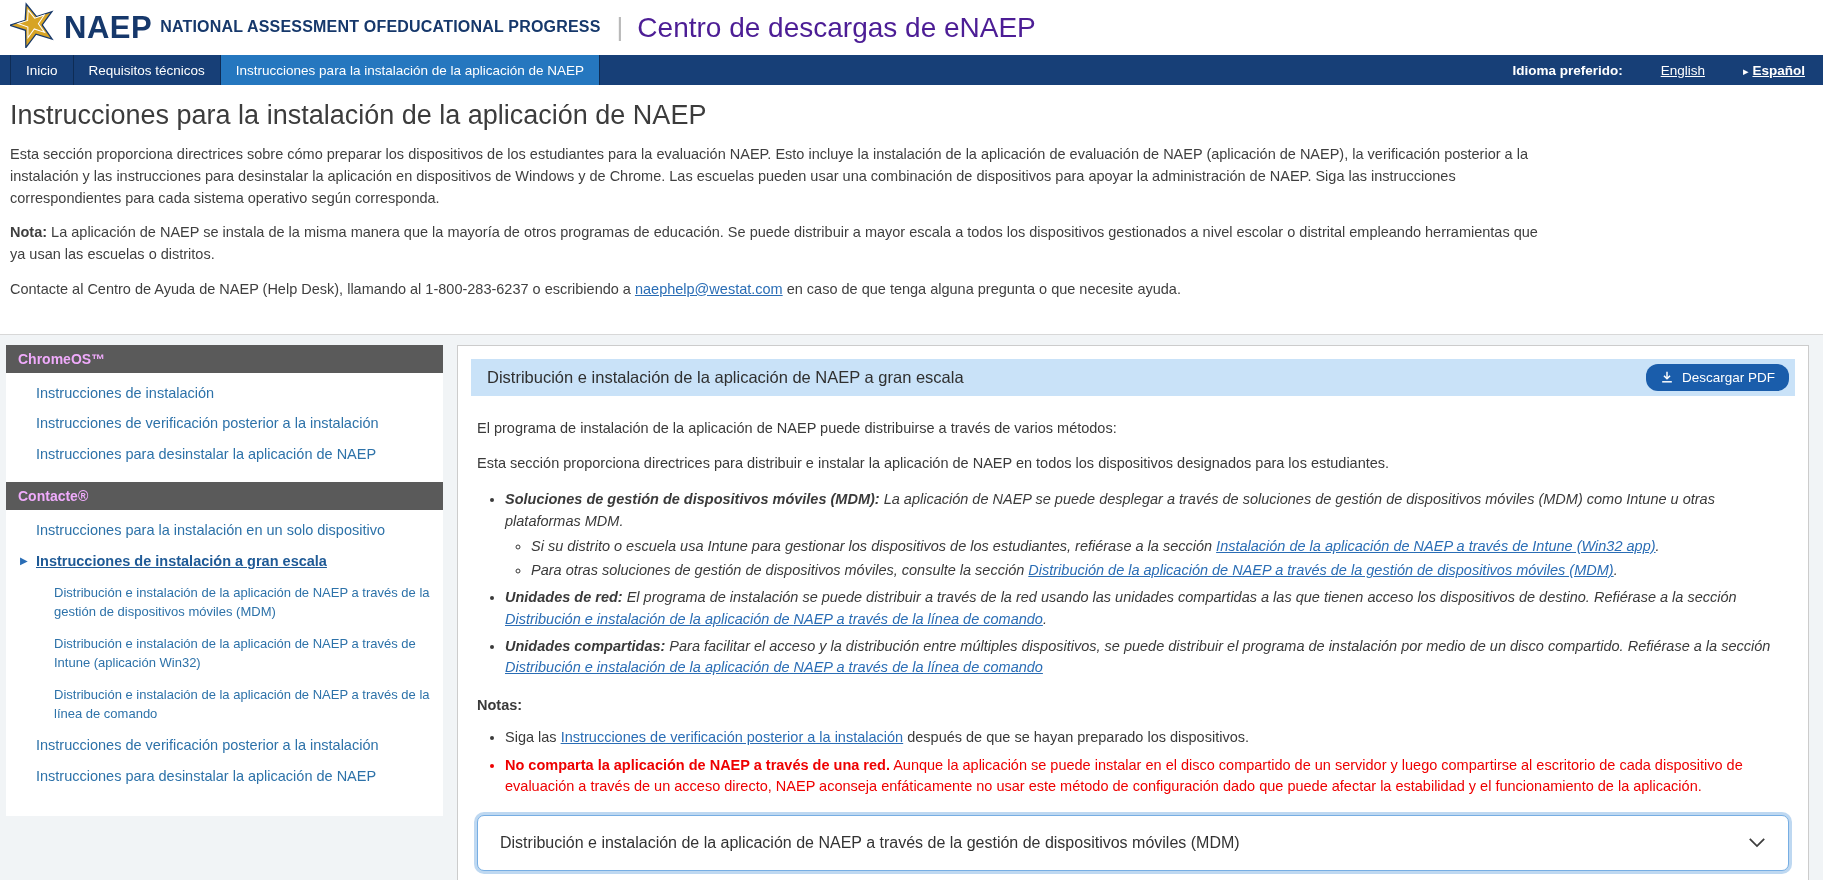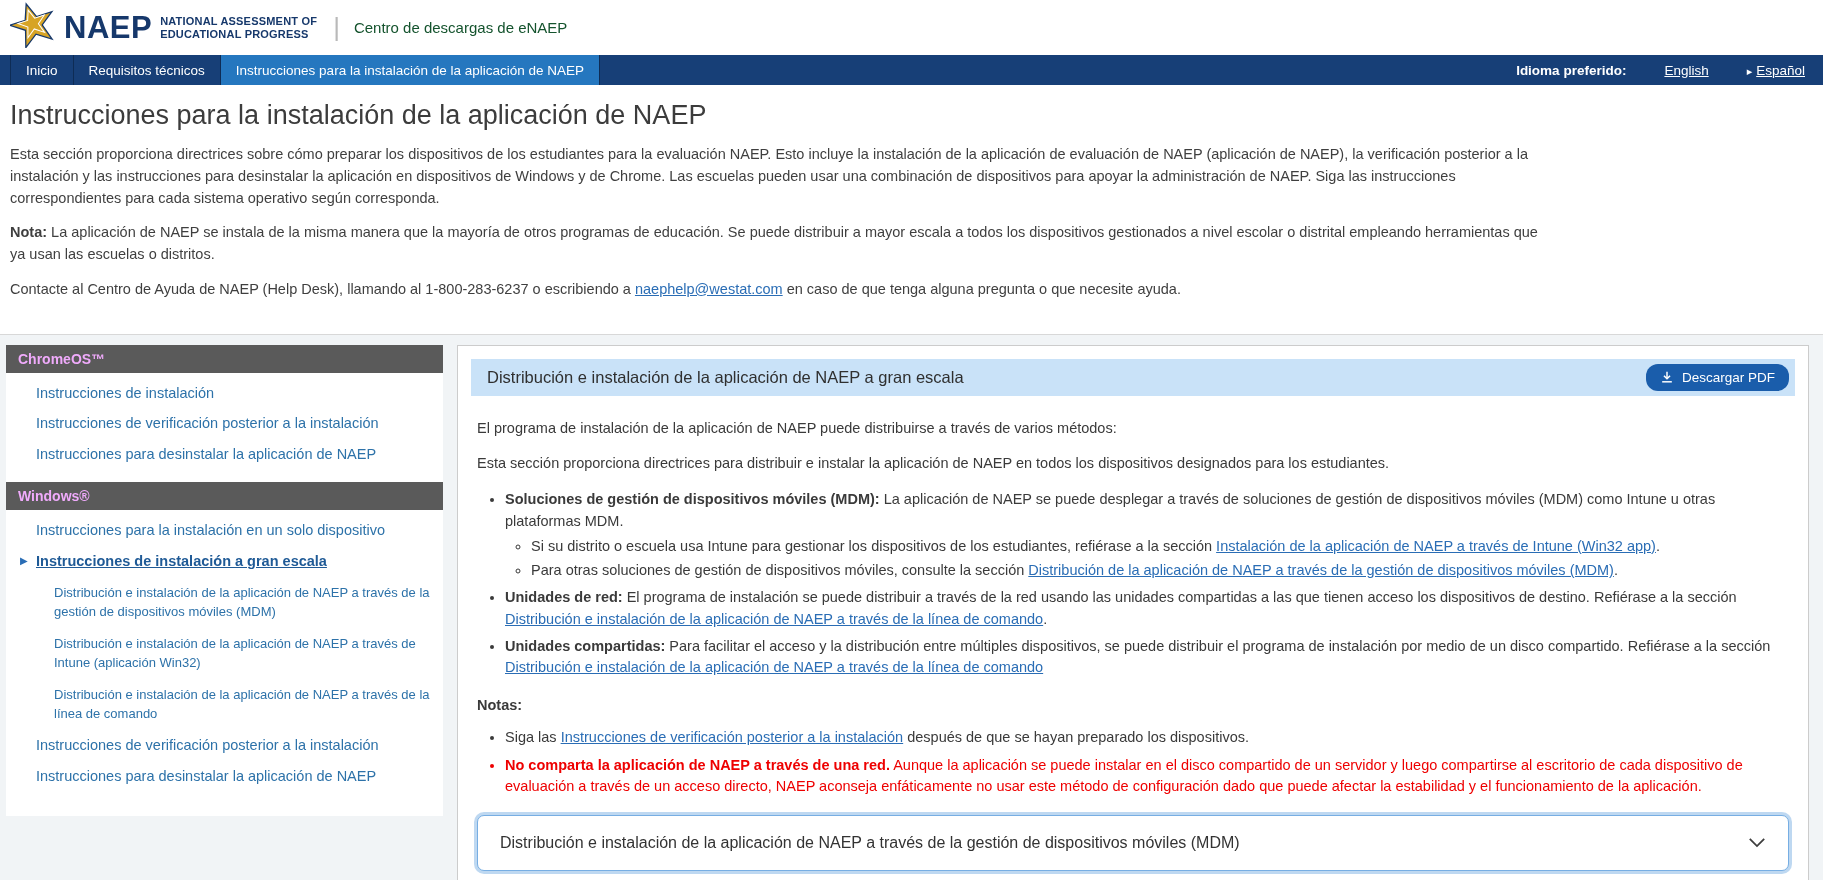--- a/index.html
+++ b/index.html
@@ -12,33 +12,33 @@
   html,body{margin:0;padding:0;}
   body{
     width:1823px;height:880px;overflow:hidden;background:#fff;
     font-family:"Liberation Sans","DejaVu Sans",sans-serif;color:#333;
   }
   
   .top-header{height:55px;display:flex;align-items:center;padding:0 10px;background:#fff;}
   .logo{display:flex;align-items:center;gap:8px;}
   .logo-star{flex:0 0 auto;margin-top:-2px;}
   .logo-acronym{font-size:31px;font-weight:700;color:var(--navy);letter-spacing:.5px;line-height:1;}
-  .logo-org{display:flex;flex-direction:column;justify-content:center;font-size:11px;font-weight:700;color:var(--navy);line-height:1.15;letter-spacing:.2px;}
+  .logo-org{display:flex;flex-direction:row;justify-content:center;font-size:16px;font-weight:700;color:var(--navy);line-height:1.15;letter-spacing:.2px;}
   .logo-divider{color:#b9b9b9;font-size:26px;font-weight:300;margin:0 14px 0 16px;}
-  .site-title{font-size:15px;color:#14532d;}
+  .site-title{font-size:28px;color:#4c1d95;}
   
   .nav-bar{height:30px;background:var(--nav-bg);display:flex;align-items:stretch;justify-content:space-between;}
   .nav-tabs{display:flex;align-items:stretch;margin-left:10px;}
   .nav-tab{display:flex;align-items:center;padding:8px 15px;color:#fff;font-size:13.5px;cursor:pointer;border-left:1px solid #0e2c55;}
   .nav-tab:last-child{border-right:1px solid #0e2c55;}
   .nav-tab.active{background:var(--active-tab);}
   .nav-lang{display:flex;align-items:center;gap:38px;padding-right:18px;color:#fff;font-size:13.5px;}
   .lang-label{font-weight:700;}
   .lang-link{color:#fff;text-decoration:underline;cursor:pointer;}
-  .lang-link.selected{font-weight:400;}
+  .lang-link.selected{font-weight:700;}
   .lang-caret{font-size:11px;margin-right:4px;}
   
   .intro{background:#fff;padding:11px 285px 20px 10px;border-bottom:1px solid #d8d8d8;}
   .page-title{margin:4px 0 10px;font-size:27px;font-weight:400;color:#3c3c3c;}
   .intro p{margin:13px 0;font-size:14.5px;line-height:1.5;color:#3f3f3f;}
   .inline-link{color:var(--link);text-decoration:underline;cursor:pointer;}
   
   .content-region{background:var(--page-gray);display:flex;gap:14px;padding:10px 14px 0 6px;height:623px;align-items:flex-start;}
   
   .sidebar{width:437px;background:#fff;padding-bottom:18px;flex:0 0 auto;}
@@ -50,21 +50,21 @@
   .sb-link.active .tri{position:absolute;left:-16px;top:2px;font-size:10px;color:var(--link);}
   .sb-link.sub{margin:13px 0 13px 0;padding-left:18px;font-size:13px;line-height:1.45;}
   
   .main-panel{flex:1 1 auto;background:#fff;border:1px solid #ccc;padding:13px;min-height:620px;}
   .panel-header{background:var(--panel-header-bg);height:37px;display:flex;align-items:center;justify-content:space-between;padding:0 6px 0 16px;}
   .panel-title{font-size:16.5px;color:#2f2f2f;}
   .pdf-button{display:flex;align-items:center;gap:8px;background:var(--button-bg);color:#fff;border:none;border-radius:12px;font-size:13.5px;padding:6px 14px;cursor:pointer;font-family:inherit;}
   .panel-body{padding:8px 6px 0 6px;font-size:14.5px;line-height:1.5;color:#3a3a3a;}
   .panel-body p{margin:14px 0;}
   ul.main-list{margin:10px 0 6px;padding-left:28px;}
-  ul.main-list > li{margin:5px 0;}
+  ul.main-list > li{margin:5px 0;font-style:italic;}
   ul.sub-list{list-style:circle;margin:3px 0;padding-left:26px;}
   ul.sub-list > li{margin:3px 0;}
   .notes-label{font-weight:700;margin:16px 0 10px;}
   ul.notes-list{margin:8px 0 0;padding-left:28px;}
   ul.notes-list > li{margin:6px 0;}
   .red-note{color:var(--alert-red);}
   .red-note .bold-lead{color:var(--alert-red);}
   .bold-lead{font-weight:700;}
   
   .accordion{display:flex;align-items:center;justify-content:space-between;border:1px solid #d5d5d5;border-radius:7px;padding:15px 22px;font-size:16px;color:#333;margin-top:24px;background:#fff;cursor:pointer;}
@@ -119,21 +119,21 @@
   <aside class="sidebar">
     <div class="sb-section">
       <div class="sb-header">ChromeOS™</div>
       <div class="sb-links">
         <a class="sb-link">Instrucciones de instalación</a>
         <a class="sb-link">Instrucciones de verificación posterior a la instalación</a>
         <a class="sb-link">Instrucciones para desinstalar la aplicación de NAEP</a>
       </div>
     </div>
     <div class="sb-section">
-      <div class="sb-header">Windows®</div>
+      <div class="sb-header">Contacte®</div>
       <div class="sb-links">
         <a class="sb-link">Instrucciones para la instalación en un solo dispositivo</a>
         <a class="sb-link active"><span class="tri">▶</span><span>Instrucciones de instalación a gran escala</span></a>
         <a class="sb-link sub">Distribución e instalación de la aplicación de NAEP a través de la gestión de dispositivos móviles (MDM)</a>
         <a class="sb-link sub">Distribución e instalación de la aplicación de NAEP a través de Intune (aplicación Win32)</a>
         <a class="sb-link sub">Distribución e instalación de la aplicación de NAEP a través de la línea de comando</a>
         <a class="sb-link">Instrucciones de verificación posterior a la instalación</a>
         <a class="sb-link">Instrucciones para desinstalar la aplicación de NAEP</a>
       </div>
     </div>

